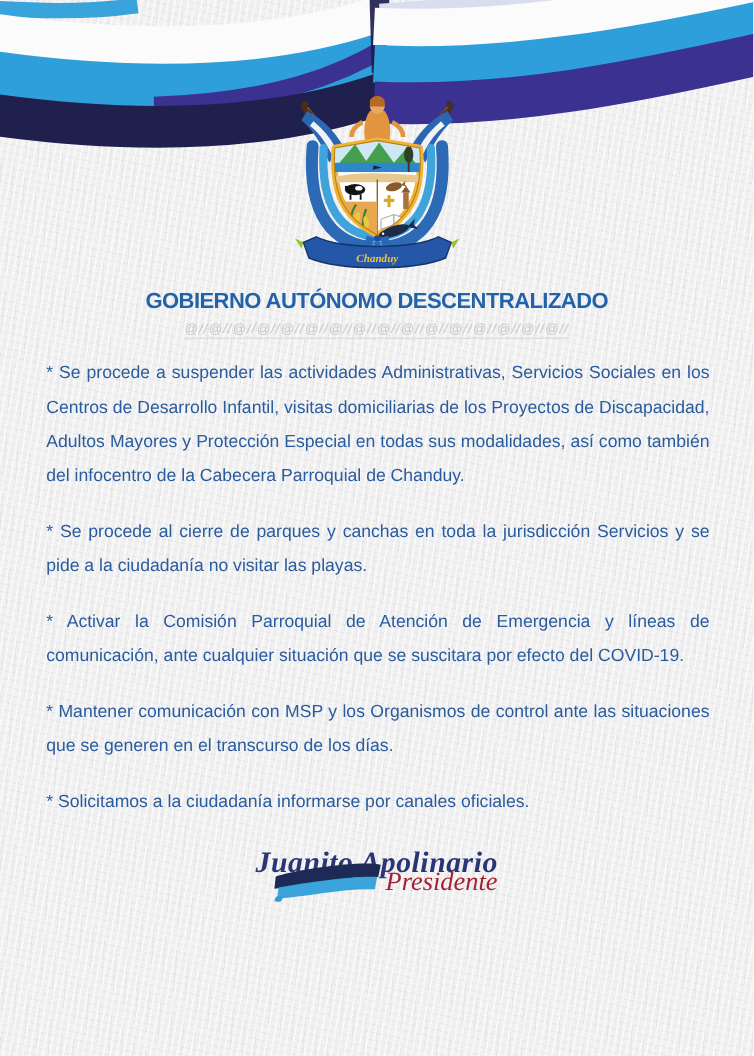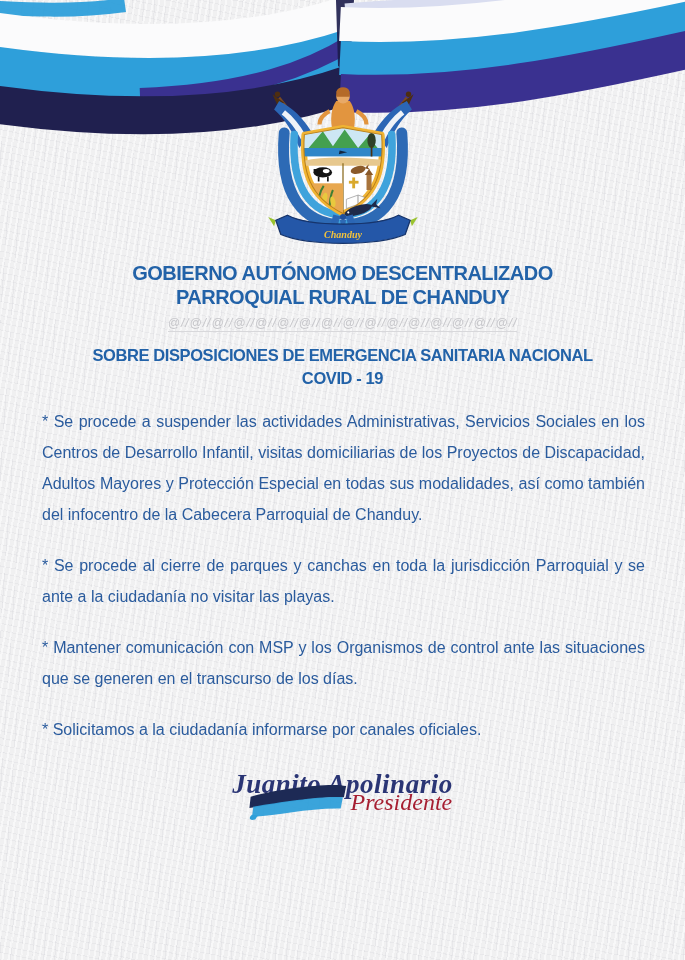--- a/index.html
+++ b/index.html
@@ -148,35 +148,31 @@
         <path d="M20 162 l-9 -4 l7 11 z" fill="#9BC32F"></path>
         <path d="M180 162 l9 -4 l-7 11 z" fill="#9BC32F"></path>
         <path d="M20 162 L34 156 C60 170 140 170 166 156 L180 162 L174 179 C140 193 60 193 26 179 Z" fill="#2457A8" stroke="#16346B" stroke-width="1.5"></path>
         <text x="100" y="183" text-anchor="middle" font-size="12" font-style="italic" font-weight="bold" fill="#F2C23C" font-family="Liberation Serif, serif">Chanduy</text>
       </g>
     </svg>
   </div>
 
   <h1 class="org-name">
     <span>GOBIERNO AUTÓNOMO DESCENTRALIZADO</span>
-    <span>PARROQUIAL RURAL DE CHANDUY</span>
   </h1>
 
   <div class="divider-row">
     <span class="divider">@//@//@//@//@//@//@//@//@//@//@//@//@//@//@//@//</span>
   </div>
 
-  <h2 class="notice-title">
-    <span>SOBRE DISPOSICIONES DE EMERGENCIA SANITARIA NACIONAL</span>
-    <span>COVID - 19</span>
-  </h2>
 
   <div class="content">
     <p>* Se procede a suspender las actividades Administrativas, Servicios Sociales en los Centros de Desarrollo Infantil, visitas domiciliarias de los Proyectos de Discapacidad, Adultos Mayores y Protección Especial en todas sus modalidades, así como también del infocentro de la Cabecera Parroquial de Chanduy.</p>
-    <p>* Se procede al cierre de parques y canchas en toda la jurisdicción Parroquial y se ante a la ciudadanía no visitar las playas.</p>
+    <p>* Se procede al cierre de parques y canchas en toda la jurisdicción Servicios y se pide a la ciudadanía no visitar las playas.</p>
+    <p>* Activar la Comisión Parroquial de Atención de Emergencia y líneas de comunicación, ante cualquier situación que se suscitara por efecto del COVID-19.</p>
     <p>* Mantener comunicación con MSP y los Organismos de control ante las situaciones que se generen en el transcurso de los días.</p>
     <p>* Solicitamos a la ciudadanía informarse por canales oficiales.</p>
   </div>
 
   <div class="signature">
     <div class="sig-name">Juanito Apolinario</div>
     <svg class="sig-brush" width="120" height="34" viewBox="0 0 120 34" aria-hidden="true">
       <path d="M6 10 C30 4 88 1 102 6 L99 17 C66 14 24 20 4 21 Z" fill="#1D2A55"></path>
       <path d="M8 20 C38 17 82 14 98 17 L95 28 C62 25 30 31 6 30 Z" fill="#2F9FD9" opacity="0.95"></path>
       <path d="M6 28 C2 31 3 34 9 33 L12 29 Z" fill="#2F9FD9"></path>

